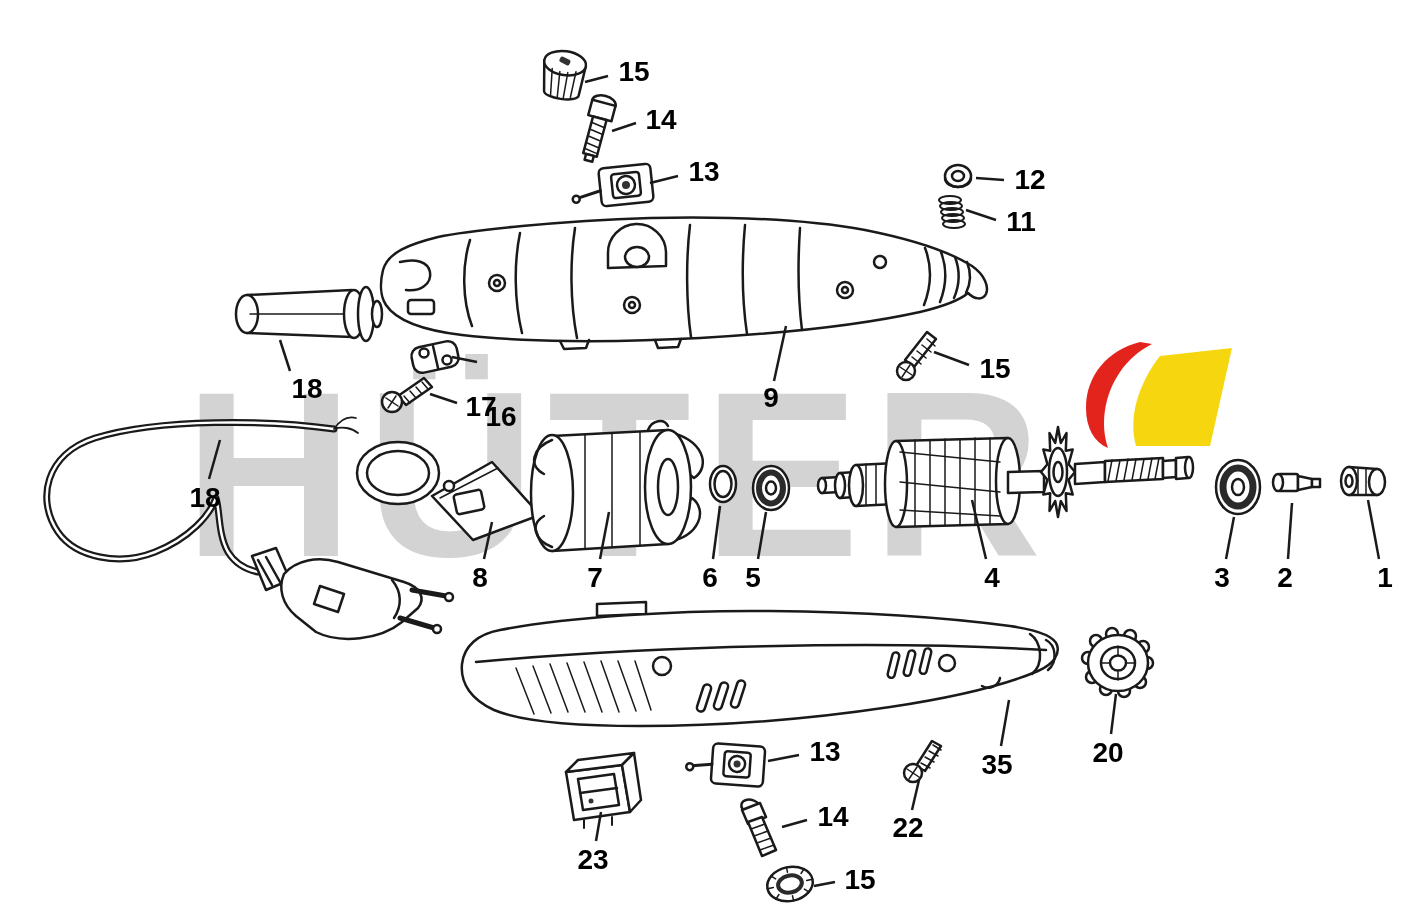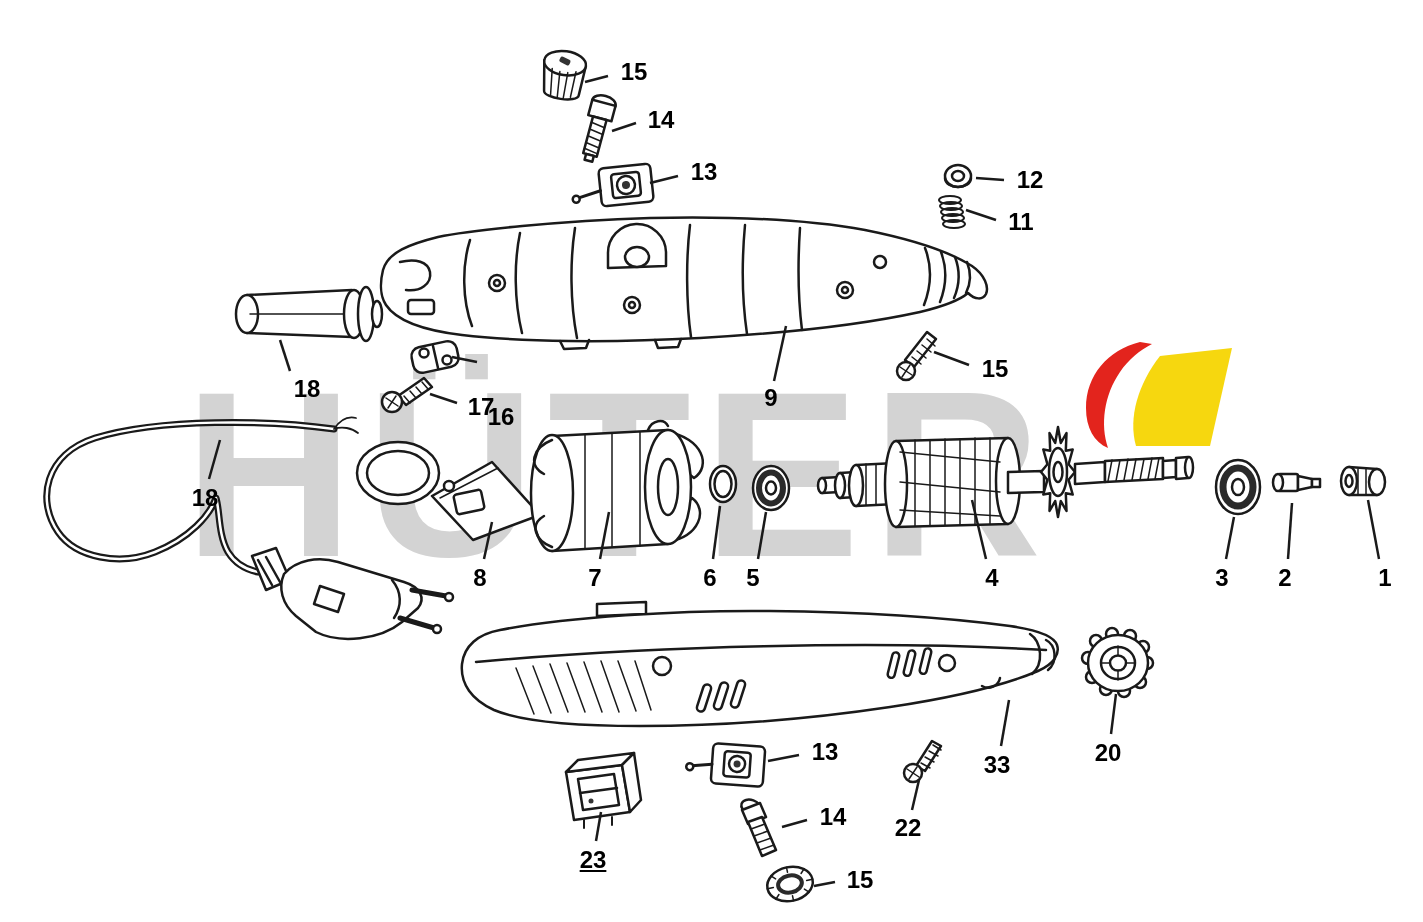--- a/index.html
+++ b/index.html
@@ -8,21 +8,21 @@
   .watermark {
     position:absolute; top:357px; left:184px;
     font-size:235px; font-weight:bold; letter-spacing:12px; line-height:1;
     color:#d3d3d3; z-index:0; user-select:none; white-space:nowrap;
   }
   .diagram-svg { position:absolute; left:0; top:0; z-index:1; }
   .leader-svg  { position:absolute; left:0; top:0; z-index:2; pointer-events:none; }
   .callout-layer { position:absolute; left:0; top:0; width:100%; height:100%; z-index:3; }
   .callout {
     position:absolute; transform:translate(-50%,-50%);
-    font-size:24px; font-weight:bold; color:#000; line-height:1;
+    font-size:28px; font-weight:bold; color:#000; line-height:1;
   }
 </style>
 </head>
 <body>
 
 <div class="stage">
 
   <div class="watermark" style="color: rgb(211, 211, 211);">HÜTER</div>
 
   <svg class="diagram-svg" width="1423" height="922" viewBox="0 0 1423 922">
@@ -339,22 +339,22 @@
       <div class="callout" style="left: 307px; top: 389px;">18</div>
       <div class="callout" style="left: 205px; top: 498px;">18</div>
       <div class="callout" style="left: 480px; top: 578px;">8</div>
       <div class="callout" style="left: 595px; top: 578px;">7</div>
       <div class="callout" style="left: 710px; top: 578px;">6</div>
       <div class="callout" style="left: 753px; top: 578px;">5</div>
       <div class="callout" style="left: 992px; top: 578px;">4</div>
       <div class="callout" style="left: 1222px; top: 578px;">3</div>
       <div class="callout" style="left: 1285px; top: 578px;">2</div>
       <div class="callout" style="left: 1385px; top: 578px;">1</div>
-      <div class="callout" style="left: 997px; top: 765px;">33</div>
+      <div class="callout" style="left: 997px; top: 765px;">35</div>
       <div class="callout" style="left: 1108px; top: 753px;">20</div>
       <div class="callout" style="left: 908px; top: 828px;">22</div>
       <div class="callout" style="left: 825px; top: 752px;">13</div>
       <div class="callout" style="left: 833px; top: 817px;">14</div>
       <div class="callout" style="left: 860px; top: 880px;">15</div>
-      <div class="callout" style="left: 593px; top: 860px; text-decoration: underline;">23</div>
+      <div class="callout" style="left: 593px; top: 860px;">23</div>
     </div>
 
 </div>
 
 </body></html>

